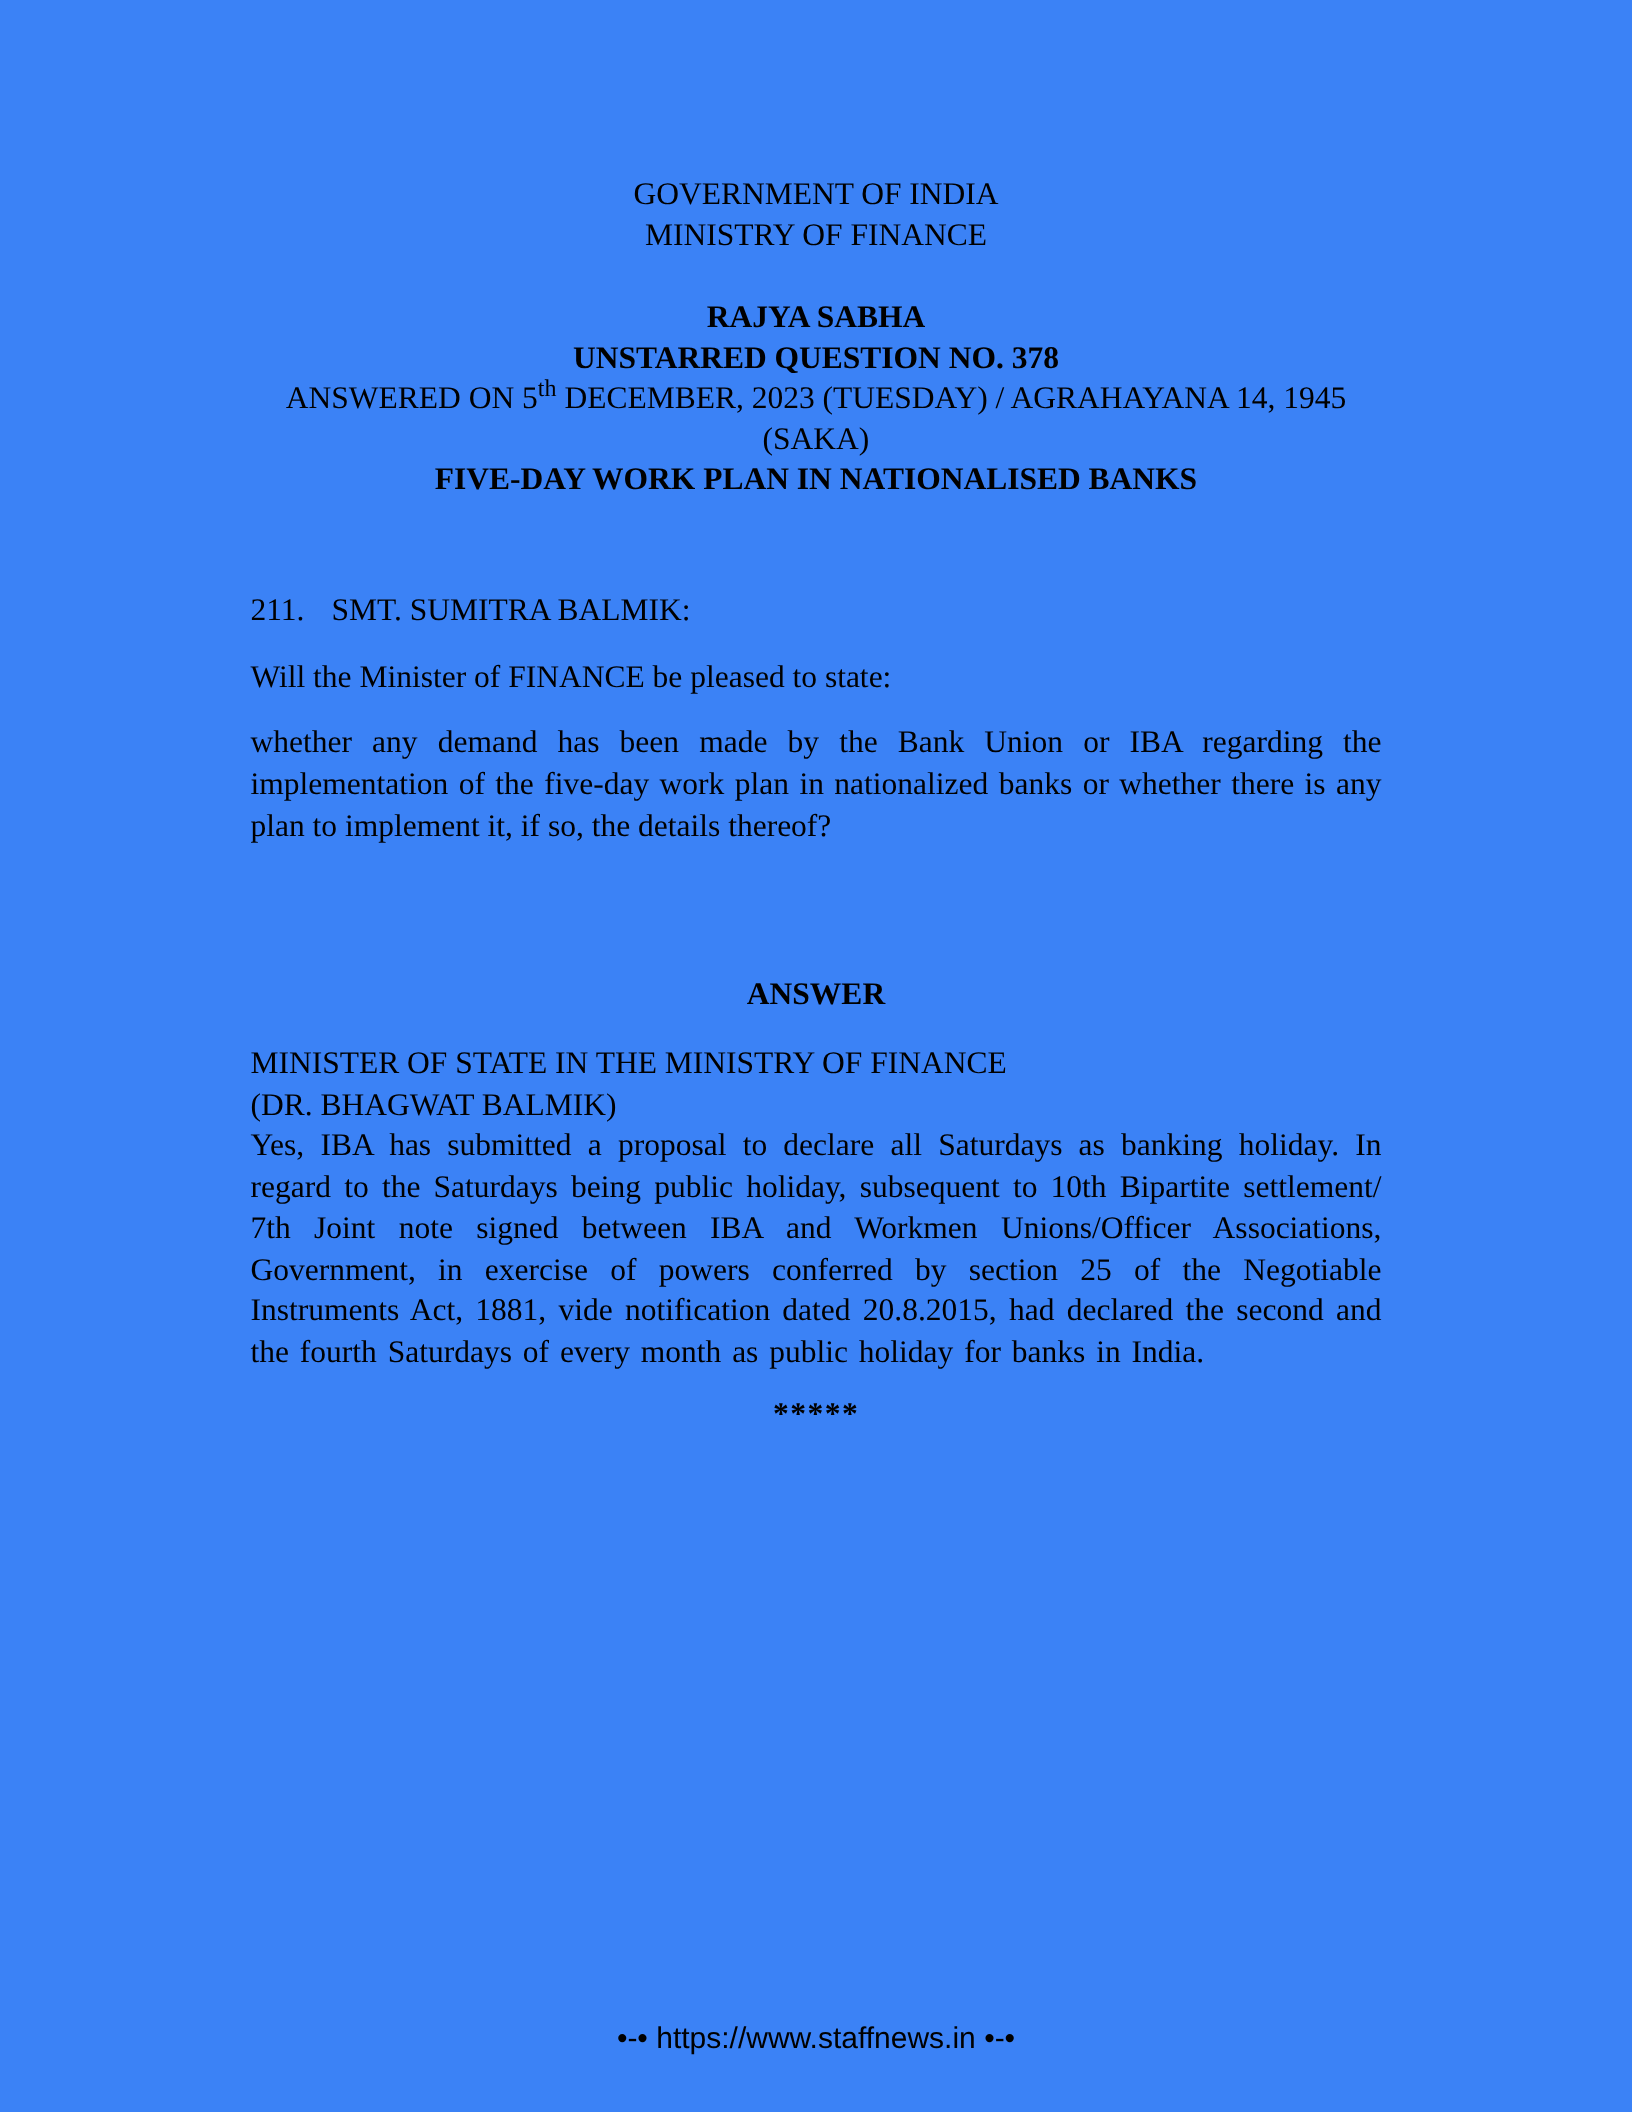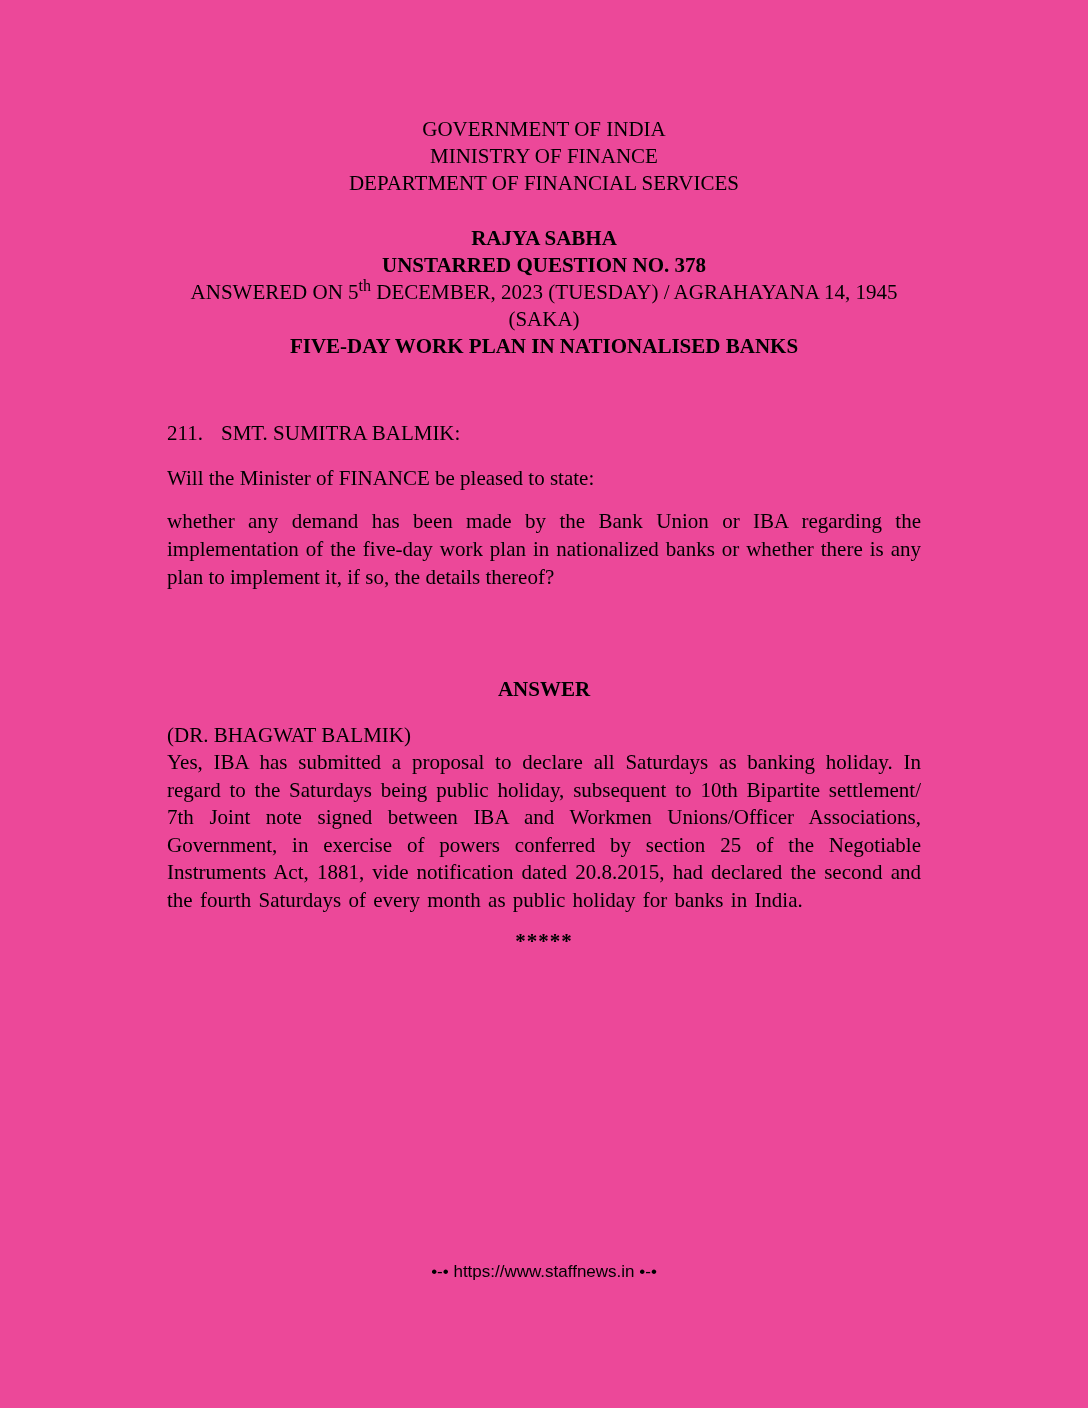--- a/index.html
+++ b/index.html
@@ -11,21 +11,21 @@
     width: 1088px;
     height: 1408px;
     position: relative;
     overflow: hidden;
     font-family: "Liberation Serif", serif;
     color: #000000;
   }
   .page {
     position: absolute;
     inset: 0;
-    background: #ec4899;
+    background: #3b82f6;
   }
   .content {
     padding: 116px 167px 0 167px;
     font-size: 21px;
     line-height: 27px;
   }
   .center { text-align: center; }
   .bold { font-weight: bold; }
 
   .session-block { margin-top: 28px; }
@@ -48,59 +48,59 @@
   .end-marker { margin-top: 14px; letter-spacing: 1px; }
 
   sup.ordinal {
     font-size: 16px;
     vertical-align: super;
     line-height: 0;
   }
 
   .footer {
     position: absolute;
-    top: 1262px;
+    top: 1348px;
     left: 0;
     width: 100%;
     text-align: center;
     font-family: "Liberation Sans", sans-serif;
-    font-size: 17px;
+    font-size: 20px;
     color: #000000;
   }
 </style>
 </head>
 <body>
 
 <div class="page">
   <div class="content">
 
     <div class="center">
       <div>GOVERNMENT OF INDIA</div>
       <div>MINISTRY OF FINANCE</div>
-      <div>DEPARTMENT OF FINANCIAL SERVICES</div>
     </div>
 
     <div class="center session-block">
       <div class="bold">RAJYA SABHA</div>
       <div class="bold">UNSTARRED QUESTION NO. 378</div>
       <div><span>ANSWERED ON 5</span><sup class="ordinal">th</sup><span> DECEMBER, 2023 (TUESDAY) / AGRAHAYANA 14, 1945</span></div>
       <div>(SAKA)</div>
     </div>
 
     <div class="center bold doc-title">FIVE-DAY WORK PLAN IN NATIONALISED BANKS</div>
 
     <div class="question-line"><span>211.</span><span class="question-asker">SMT. SUMITRA BALMIK:</span></div>
 
     <div class="question-intro">Will the Minister of FINANCE be pleased to state:</div>
 
     <div class="question-body">whether any demand has been made by the Bank Union or IBA regarding the implementation of the five-day work plan in nationalized banks or whether there is any plan to implement it, if so, the details thereof?</div>
 
     <div class="center bold answer-heading">ANSWER</div>
 
     <div class="minister-block">
+      <div>MINISTER OF STATE IN THE MINISTRY OF FINANCE</div>
       <div>(DR. BHAGWAT BALMIK)</div>
     </div>
 
     <div class="answer-body">Yes, IBA has submitted a proposal to declare all Saturdays as banking holiday. In regard to the Saturdays being public holiday, subsequent to 10th Bipartite settlement/ 7th Joint note signed between IBA and Workmen Unions/Officer Associations, Government, in exercise of powers conferred by section 25 of the Negotiable Instruments Act, 1881, vide notification dated 20.8.2015, had declared the second and the fourth Saturdays of every month as public holiday for banks in India.</div>
 
     <div class="center bold end-marker">*****</div>
 
   </div>
 
   <div class="footer">•-• https://www.staffnews.in •-•</div>

